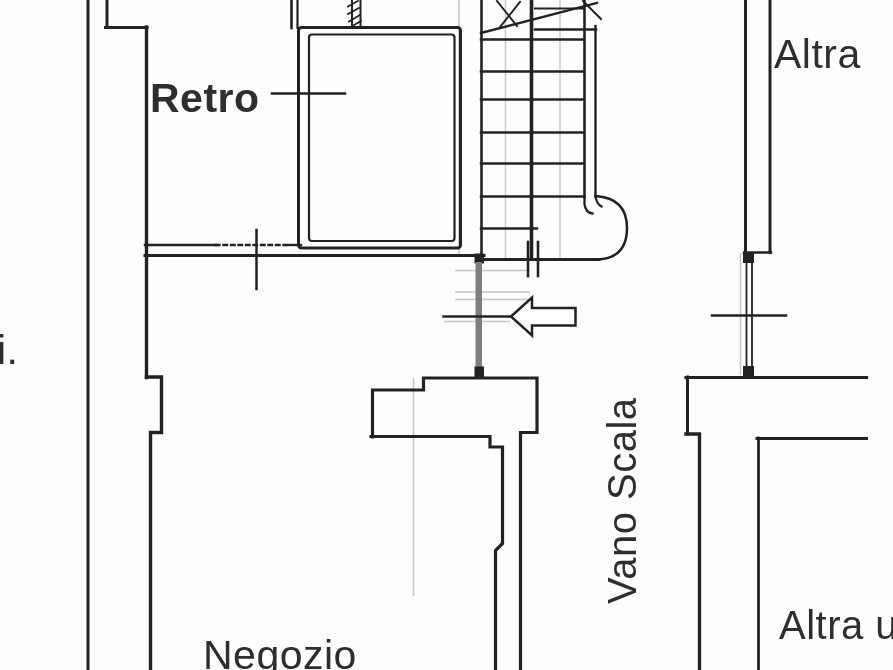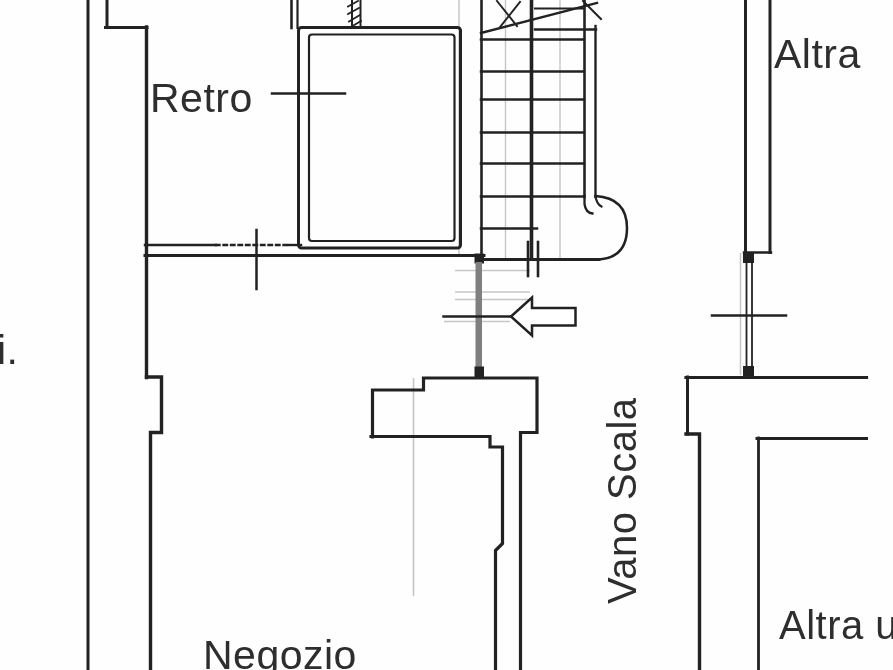--- a/index.html
+++ b/index.html
@@ -144,21 +144,21 @@
 
     <g>
       <line class="ln" x1="686" y1="377.5" x2="866.5" y2="377.5" stroke-width="3.2"></line>
       <line class="ln" x1="687.5" y1="377" x2="687.5" y2="434" stroke-width="3"></line>
       <path class="ln" d="M 686,434 L 699.5,434 L 699.5,670" stroke-width="3.4"></path>
       <line class="ln" x1="758.5" y1="438" x2="758.5" y2="670" stroke-width="2.8"></line>
       <line class="ln" x1="757" y1="438.5" x2="866.5" y2="438.5" stroke-width="3"></line>
     </g>
   </svg>
 
-  <div class="lbl" style="left:150px; top:78px;">Retro</div>
+  <div class="lbl" style="left:150px; top:78px;font-weight:bold;">Retro</div>
 
 
   <div class="lbl" style="left:203px; top:635px;">Negozio</div>
 
   <div class="lbl lbl-rotated" style="left:602px; top:604px; font-size:40px;">Vano Scala</div>
 
   <div class="lbl" style="left:774px; top:34px;">Altra</div>
 
   <div class="lbl" style="left:779px; top:605px; font-size:40px;">Altra u</div>
 

